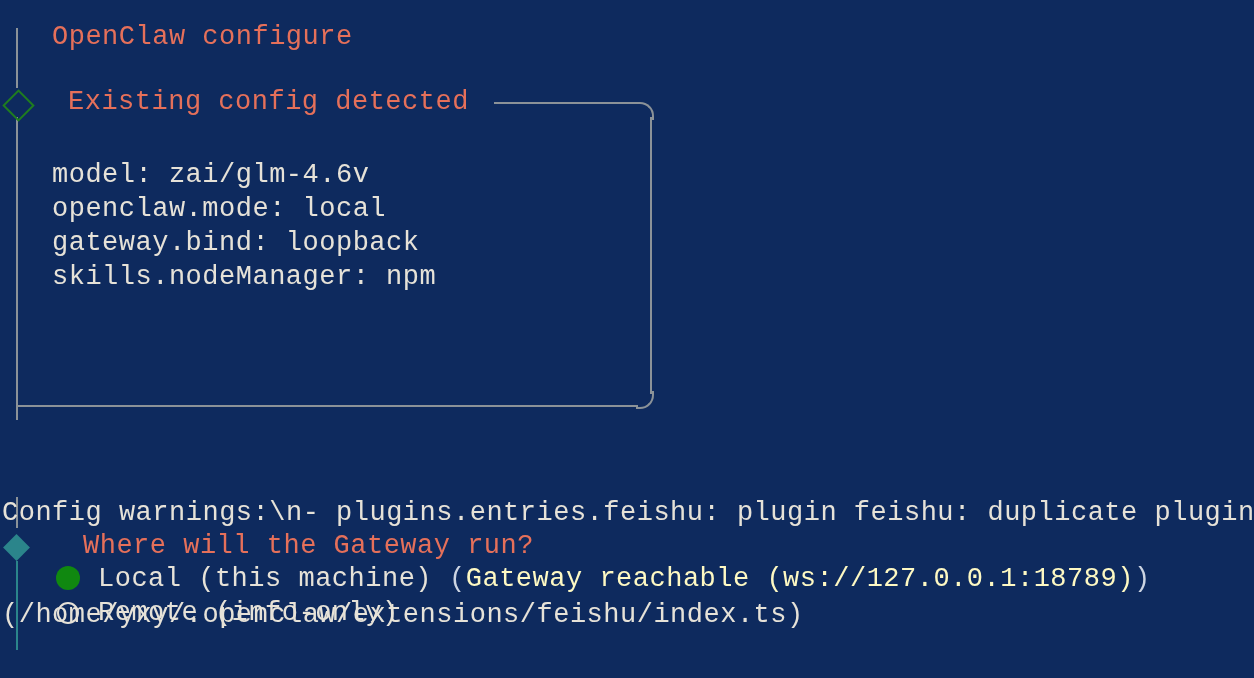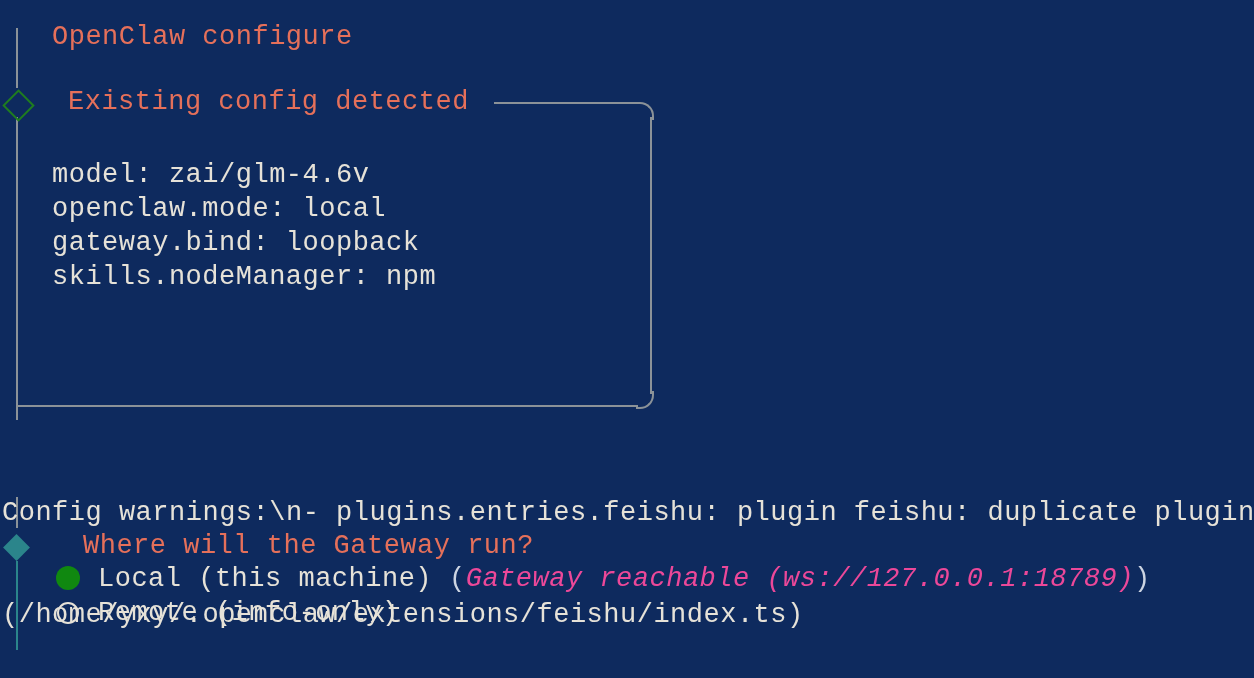--- a/index.html
+++ b/index.html
@@ -21,21 +21,21 @@
   }
   .abs { position: absolute; }
   .rail {
     position: absolute;
     width: 2px;
     background: #8b9298;
   }
   .rail.teal { background: #2b858b; }
   .txt-accent { color: #e5705a; }
   .txt-body   { color: #e6e2d8; }
-  .txt-muted  { color: #ec4899; font-style: italic; }
+  .txt-muted  { color: #fef9c3; }
   .txt-paren  { color: #ccd4e2; }
 
   .diamond {
     position: absolute;
     width: 19px;
     height: 19px;
     transform: rotate(45deg);
   }
   .diamond.outline-green { border: 2px solid #1f7d1f; background: transparent; }
   .diamond.fill-teal     { background: #2b858b; }

